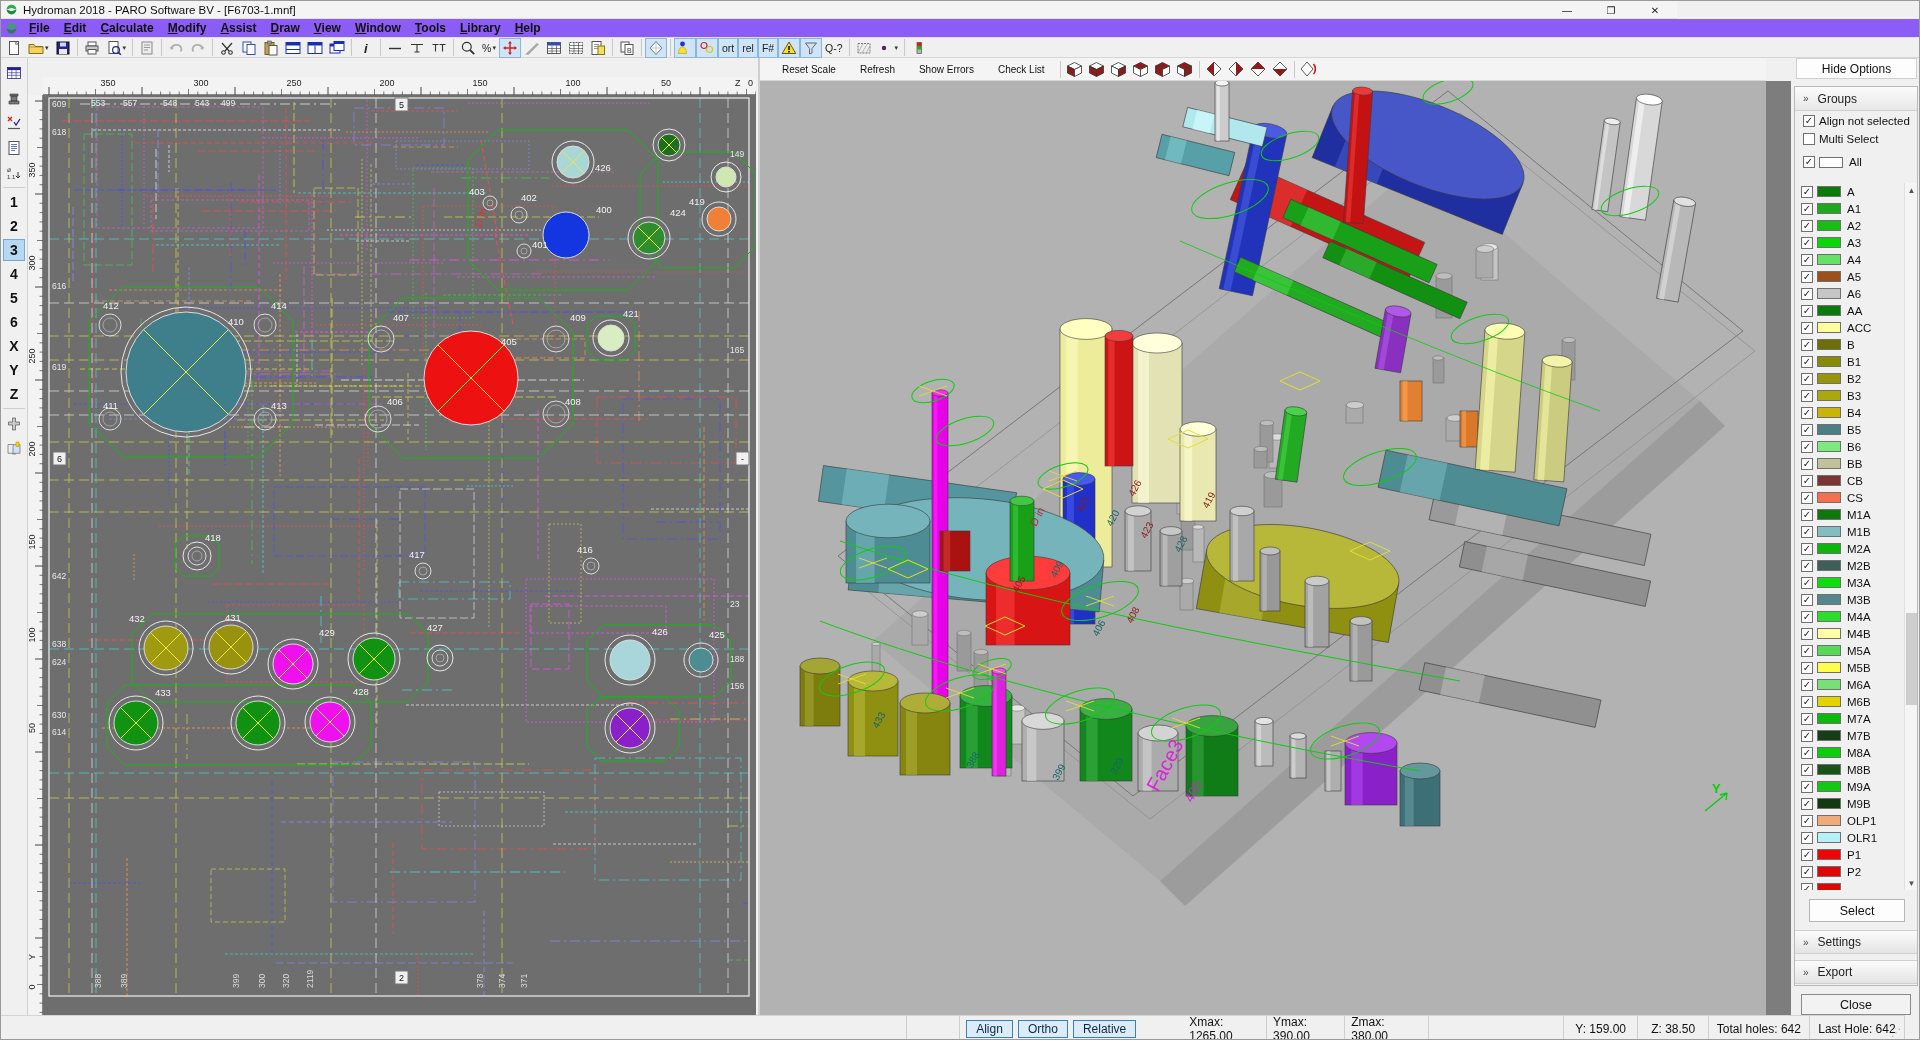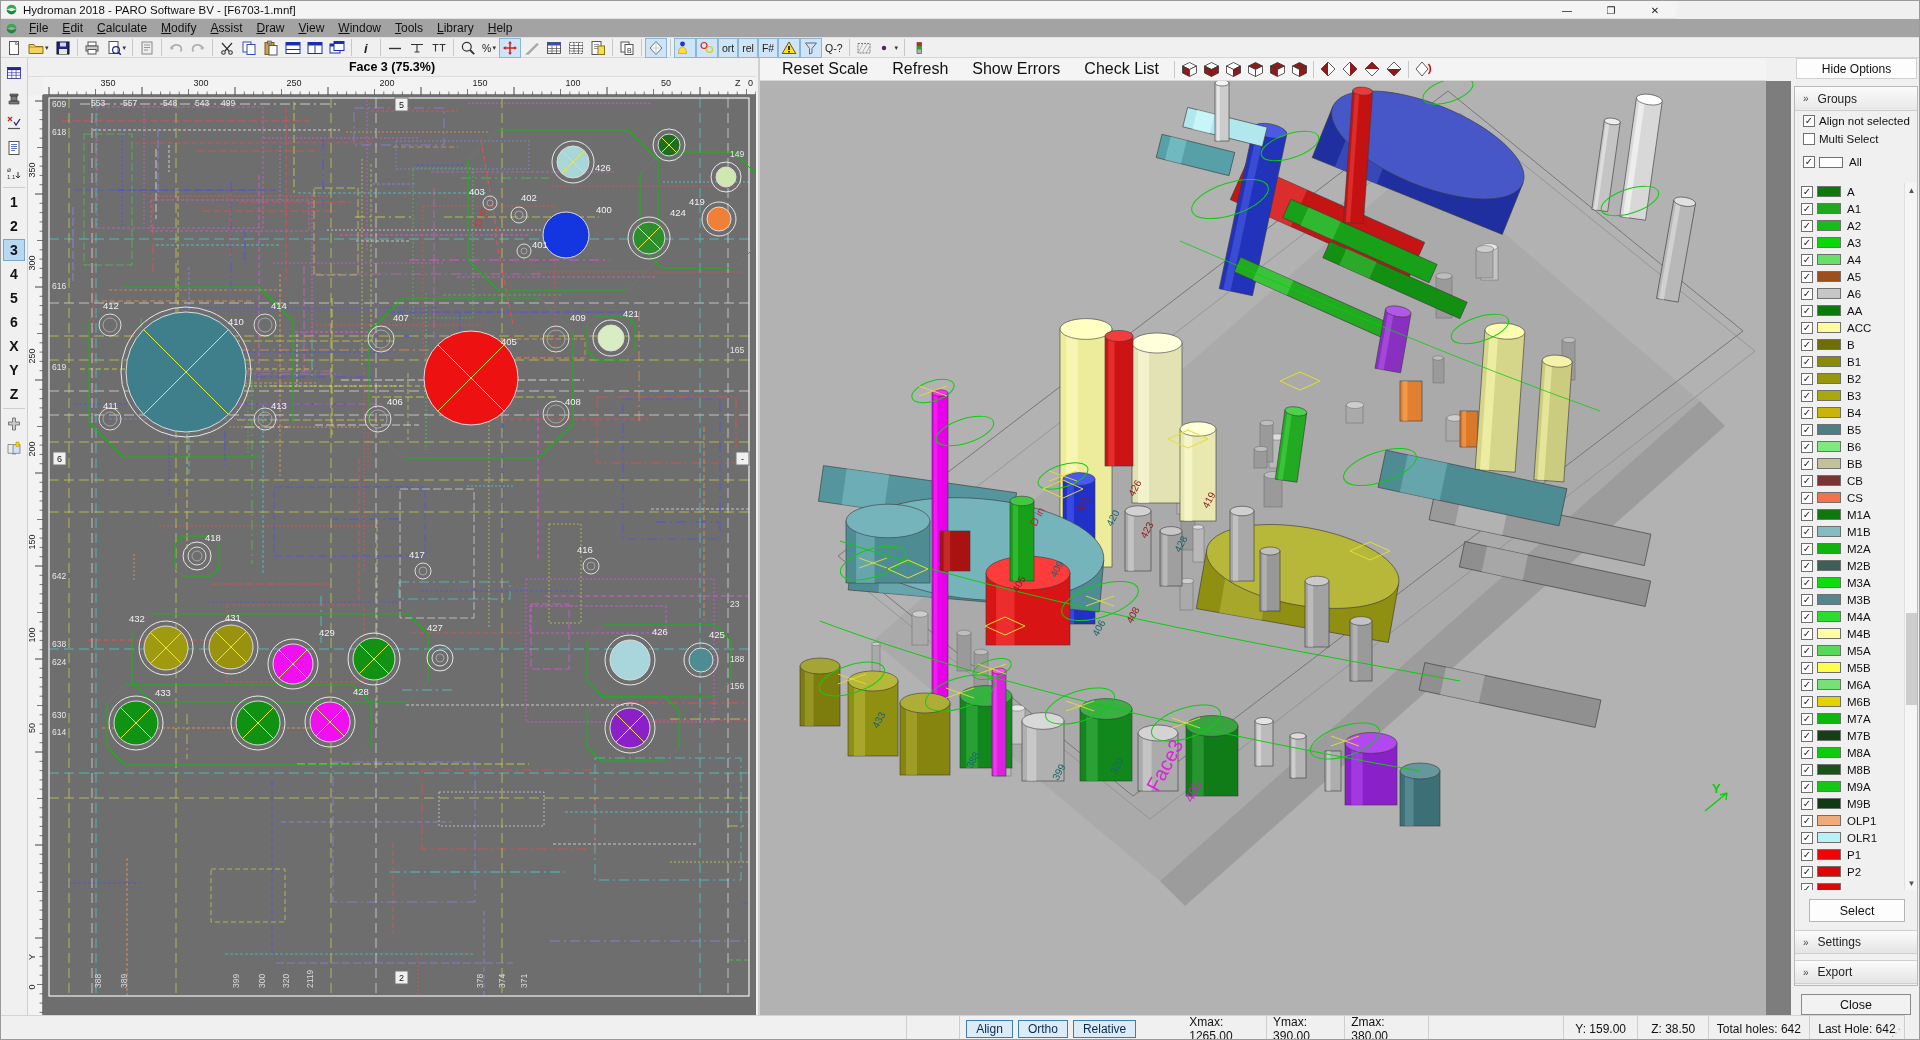--- a/index.html
+++ b/index.html
@@ -4,21 +4,21 @@
 <style>
   html,body{margin:0;padding:0;background:#444;}
   *{box-sizing:border-box;font-family:"Liberation Sans",sans-serif;}
   #app{position:relative;width:1920px;height:1040px;background:#f0f0f0;overflow:hidden;border:1px solid #9a9a9a;}
   
   #titlebar{position:absolute;left:0;top:0;width:1676px;height:18px;background:#f4f4f4;display:flex;align-items:center;padding-left:4px;border-bottom:1px solid #e2e2e2;}
   #titlebar .ttl{font-size:11.5px;color:#111;margin-left:5px;}
   #wincontrols{position:absolute;right:0;top:0;height:18px;display:flex;}
   #wincontrols span{width:44px;height:18px;display:flex;align-items:center;justify-content:center;font-size:10px;color:#222;}
   
-  #menubar{position:absolute;left:0;top:18px;width:1920px;height:19px;background:#a3a3a3;display:flex;align-items:center;border-bottom:1px solid #e0e0e0;}
+  #menubar{position:absolute;left:0;top:18px;width:1920px;height:19px;background:#8b5cf6;display:flex;align-items:center;border-bottom:1px solid #e0e0e0;font-weight:bold;}
   #menubar .mi{font-size:12px;color:#111;padding:1px 7px;}
   #menubar .mi u{text-decoration:underline;}
   
   #toolbar{position:absolute;left:0;top:37px;width:1920px;height:20px;background:#f0f0f0;display:flex;align-items:center;padding-left:2px;border-bottom:1px solid #d6d6d6;}
   .tbtn{min-width:20px;height:20px;display:flex;align-items:center;justify-content:center;border:1px solid transparent;font-size:10.5px;color:#222;padding:0 2px;}
   .tbtn.checked{background:#cfe4f7;border:1px solid #8ab6d8;}
   .tbtn svg{display:block;}
   .tbtn .ddarr{font-size:7px;margin-left:1px;color:#333;}
   .tsep{width:1px;height:17px;background:#c8c8c8;margin:0 3px;}
   
@@ -30,21 +30,21 @@
   #greensq{position:absolute;left:2px;bottom:4px;width:11px;height:11px;background:#1d9a1d;border:1px solid #0c5c0c;}
   
   #panel2d{position:absolute;left:27px;top:57px;width:728px;height:957px;background:#f0f0f0;}
   #p2title{height:19px;display:flex;align-items:center;justify-content:center;font-size:12.5px;font-weight:bold;color:#000;border-bottom:1px solid #dcdcdc;}
   #rulerTopWrap{position:absolute;left:15px;top:19px;width:713px;height:18px;}
   #rulerLeftWrap{position:absolute;left:0;top:37px;width:15px;height:920px;}
   #canvas2dwrap{position:absolute;left:15px;top:37px;width:713px;height:920px;background:#6e6e6e;}
   
   #panel3d{position:absolute;left:757px;top:57px;width:1008px;height:957px;background:#f0f0f0;border-left:2px solid #cfcfcf;}
   #p3toolbar{height:23px;display:flex;align-items:center;padding-left:10px;border-bottom:1px solid #d8d8d8;background:#f4f4f4;}
-  #p3toolbar .t3{font-size:16px;color:#111;padding:2px 12px;}
+  #p3toolbar .t3{font-size:10px;color:#111;padding:2px 12px;}
   #p3toolbar .i3{width:22px;height:20px;display:flex;align-items:center;justify-content:center;}
   #canvas3dwrap{position:absolute;left:0;top:23px;width:1008px;height:934px;background:#b2b2b2;}
   #gapstrip{position:absolute;left:1765px;top:80px;width:25px;height:934px;background:#7d7d7d;}
   
   #sidebar{position:absolute;left:1790px;top:57px;width:130px;height:738px;background:#f0f0f0;}
   #hideopts{position:absolute;left:5px;top:0;width:121px;height:21px;background:#fdfdfd;border:1px solid #d0d0d0;display:flex;align-items:center;justify-content:center;font-size:12px;color:#111;}
   #grouppanel{position:absolute;left:3px;top:28px;width:124px;height:900px;background:#f0f0f0;border:1px solid #b9b9b9;}
   #grouphdr{height:24px;display:flex;align-items:center;background:linear-gradient(#fbfbfb,#e8e8e8);border-bottom:1px solid #cfcfcf;font-size:12px;color:#222;padding-left:8px;}
   #grouphdr .chev{margin-right:9px;font-size:10px;color:#444;}
   .chkrow{display:flex;align-items:center;height:16px;padding-left:8px;font-size:11.5px;color:#111;margin-top:2px;}
@@ -398,21 +398,20 @@
         <svg width="16" height="16" viewBox="0 0 16 16">
           <path d="M2 3.5h5a2 2 0 0 1 2 2v8a2 2 0 0 0-2-1.2H2z" fill="#ececec" stroke="#555" stroke-width=".6"></path>
           <path d="M14 3.5H9a2 2 0 0 0-2 2v8a2 2 0 0 1 2-1.2h5z" fill="#cfe0f8" stroke="#555" stroke-width=".6"></path>
           <rect x="10" y="1" width="3" height="4.5" fill="#ffd700" stroke="#aa8800" stroke-width=".5"></rect>
         </svg>
       </div>
     </div>
   <div id="greensq"></div>
 
   <div id="panel2d">
-    <div id="p2title">Face 3  (75.3%)</div>
     <div id="rulerTopWrap"><svg id="rulerTop" width="713" height="18">
           <rect x="0" y="0" width="713" height="18" fill="#f3f3f3"></rect>
           <path d="M0 17.5H713" stroke="#888"></path>
           <path d="M6 18V10" stroke="#444" stroke-width="1"></path>
           <path d="M15.3 18V14.5" stroke="#444" stroke-width="0.7"></path>
           <path d="M24.6 18V14.5" stroke="#444" stroke-width="0.7"></path>
           <path d="M33.900000000000006 18V14.5" stroke="#444" stroke-width="0.7"></path>
           <path d="M43.2 18V14.5" stroke="#444" stroke-width="0.7"></path>
           <path d="M52.5 18V12" stroke="#444" stroke-width="0.7"></path>
           <path d="M61.800000000000004 18V14.5" stroke="#444" stroke-width="0.7"></path>

